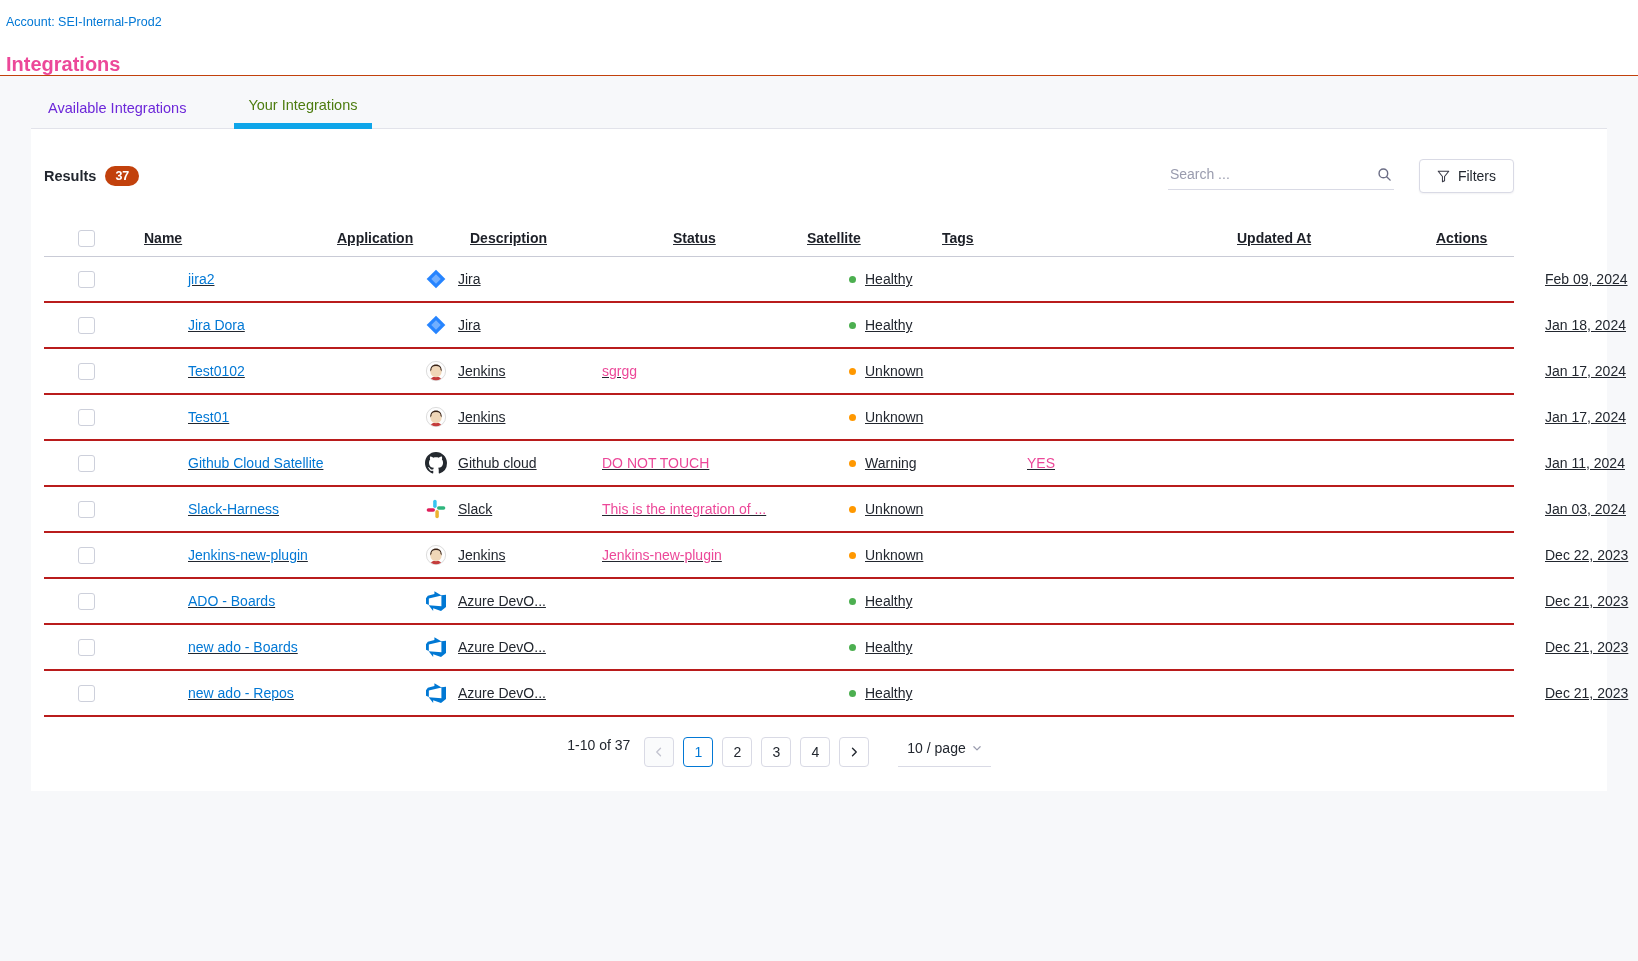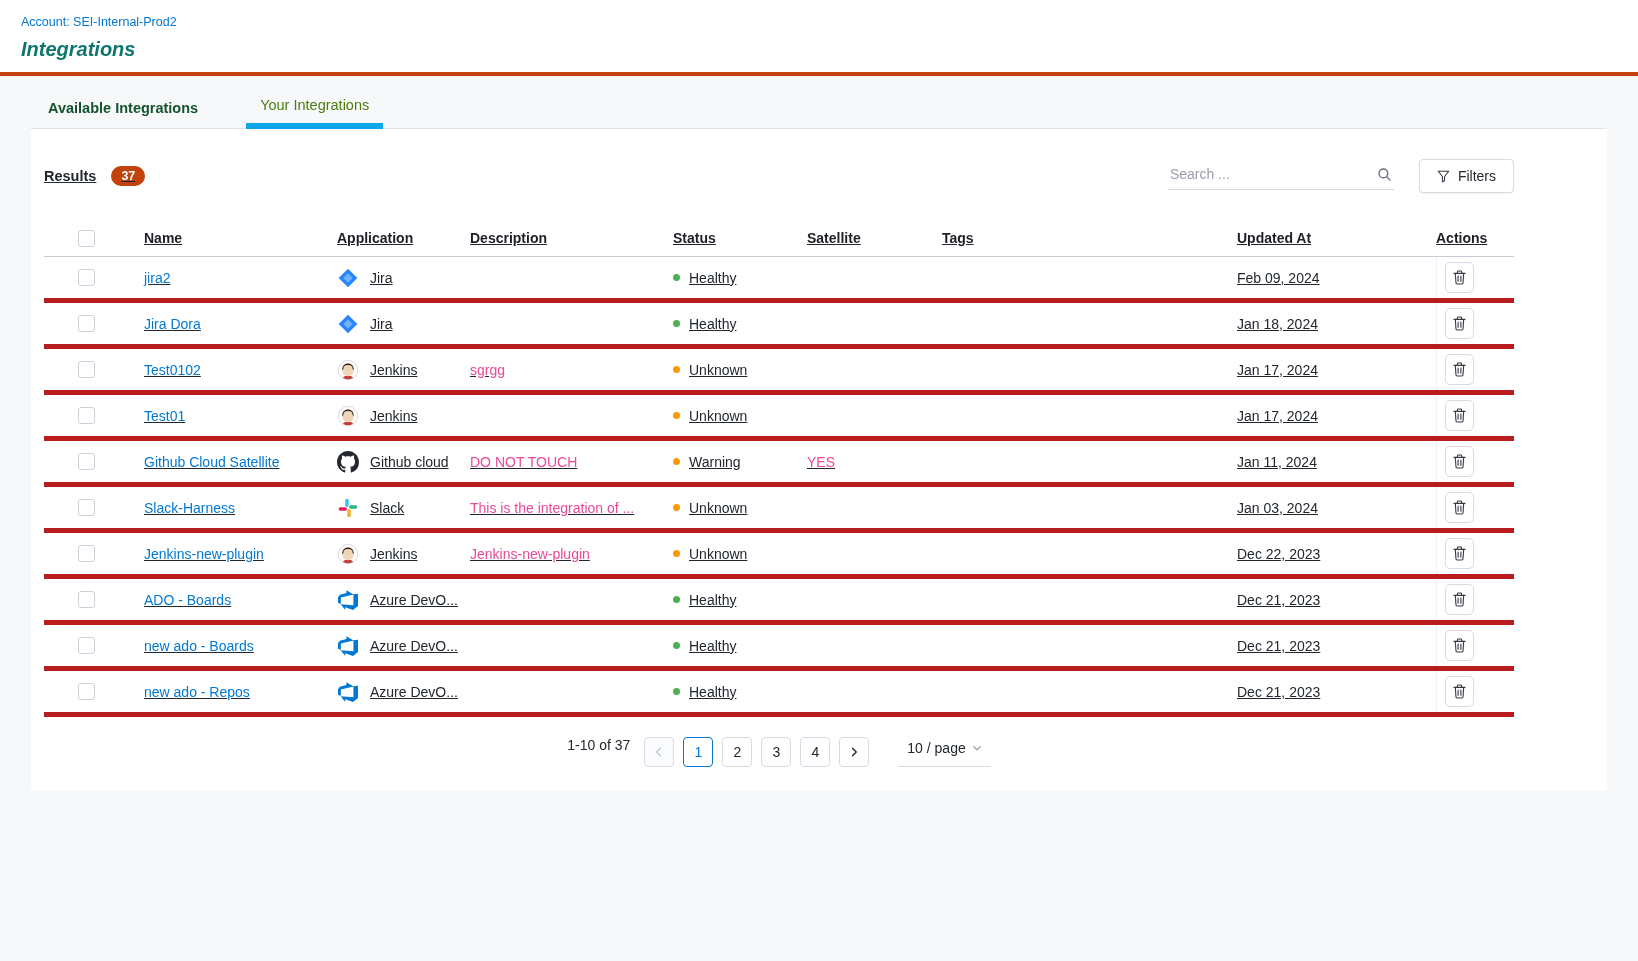--- a/index.html
+++ b/index.html
@@ -4,47 +4,47 @@
 <style>
   * { box-sizing: border-box; margin: 0; padding: 0; }
   html, body { width: 1638px; height: 961px; overflow: hidden; }
   body {
     background: #f7f8fa;
     font-family: "Liberation Sans", "DejaVu Sans", sans-serif;
     color: #22272f;
     font-size: 14px;
   }
   
-  .topbar { background:#fff; height:76px; padding:13px 21px 0; border-bottom:4px solid #c2410c; }
+  .topbar { background:#fff; height:76px; padding:13px 6px 0; border-bottom:1px solid #c2410c; }
   .account-link { color:#0278d5; font-size:12.5px; font-weight:500; text-decoration:none; display:inline-block; }
-  .page-title { font-size:20px; font-weight:700; color:#0f766e; margin-top:9px;font-style:italic; }
+  .page-title { font-size:20px; font-weight:700; color:#ec4899; margin-top:24px; }
   
   .tabbar { margin:0 31px; padding-top:12px; }
   .tabs { display:flex; gap:34px; padding-left:3px; border-bottom:1px solid #e2e3ea; }
-  .tab { padding:9px 14px 10px; font-size:14.5px; color:#14532d; cursor:pointer; background:none; border:none; font-family:inherit;font-weight:bold; }
+  .tab { padding:9px 14px 10px; font-size:14.5px; color:#6d28d9; cursor:pointer; background:none; border:none; font-family:inherit; }
   .tab.active { color:#4d7c0f; font-weight:400; border-bottom:6px solid #0ea5e9; margin-bottom:-1px; }
   
   .panel { margin:0 31px; background:#fff; padding:0 13px 24px; min-height:648px; }
   .inner { width:1470px; }
   
   .toolbar { display:flex; align-items:center; padding-top:30px; }
-  .results { display:flex; align-items:center; gap:15px;text-decoration:underline; }
+  .results { display:flex; align-items:center; gap:9px; }
   .results-label { font-weight:700; font-size:14.5px; }
   .results-badge { background:#c2410c; color:#fff; border-radius:999px; font-size:12.5px; font-weight:600; padding:3px 10px; }
   .toolbar-right { margin-left:auto; display:flex; align-items:center; gap:25px; }
   .search-box { display:flex; align-items:center; width:226px; border-bottom:1px solid #d9dae5; padding:4px 2px 7px; }
   .search-box input { border:none; outline:none; flex:1; font-size:14px; color:#22272f; font-family:inherit; background:transparent; min-width:0; }
   .search-box input::placeholder { color:#9a9cae; }
   .icon { display:inline-flex; align-items:center; justify-content:center; }
   .filters-btn { display:flex; align-items:center; gap:8px; height:34px; padding:0 17px; background:#fff; border:1px solid #d9dae5; border-radius:4px; font-size:14px; color:#22272f; cursor:pointer; font-family:inherit; box-shadow:0 1px 2px rgba(40,41,61,0.06); }
   
   .table { margin-top:27px;text-decoration:underline; }
   .thead, .trow { display:grid; grid-template-columns:100px 193px 133px 203px 134px 135px 295px 199px 78px; align-items:center; }
   .thead { height:37px; border-bottom:1px solid #c9cbd6; font-weight:700; font-size:14px; color:#1c1f27; }
-  .trow { height:46px; border-bottom:5px solid #b91c1c; }
+  .trow { height:46px; border-bottom:2px solid #b91c1c;gap:44px; }
   .c-check { padding-left:34px; display:flex; align-items:center; }
   input.cb { appearance:none; -webkit-appearance:none; width:17px; height:17px; border:1.5px solid #cdd0db; border-radius:3px; background:#fff; cursor:pointer; }
   .name-link { color:#0278d5; text-decoration:none; }
   .c-app { display:flex; align-items:center; gap:11px; }
   .app-icon { width:22px; height:22px; display:flex; align-items:center; justify-content:center; flex:none; }
   .c-status { display:flex; align-items:center; gap:9px; }
   .dot { width:7px; height:7px; border-radius:50%; flex:none; }
   .c-desc, .c-sat, .c-tags { color:#ec4899; overflow:hidden; white-space:nowrap; text-overflow:ellipsis; padding-right:12px; }
   .c-act { display:flex; align-items:center; height:100%; border-left:1px solid #f0f1f6; padding-left:8px; }
   .trash-btn { width:29px; height:31px; display:flex; align-items:center; justify-content:center; background:#fff; border:1px solid #d9dae5; border-radius:5px; cursor:pointer; }

